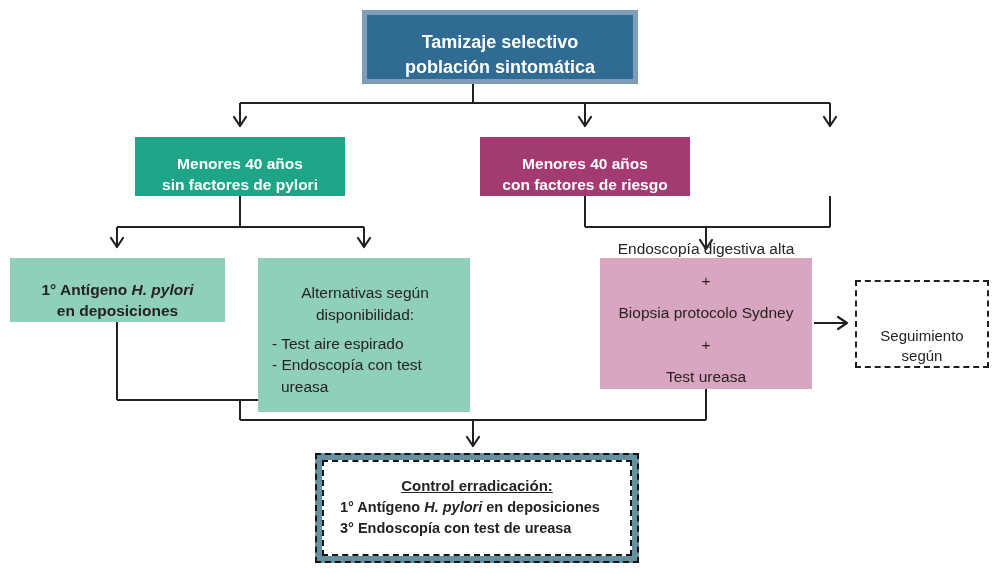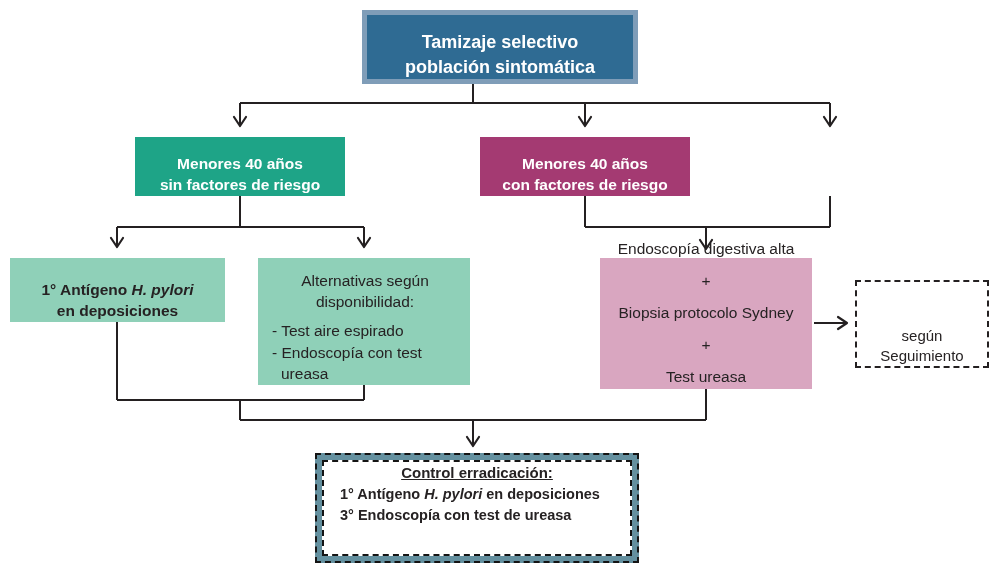--- a/index.html
+++ b/index.html
@@ -40,21 +40,21 @@
   .green-bg{background:var(--green);}
   .magenta-bg{background:var(--magenta);}
   .no-risk{left:135px;}
   .with-risk{left:480px;}
   .over40{left:725px;}
   .leaf{
     background:var(--lightgreen);
     color:var(--text-dark);font-size:15.5px;line-height:1.4;
   }
   .antigen{left:10px;top:258px;width:215px;height:64px;font-weight:600;}
-  .alternatives{left:258px;top:258px;width:212px;height:127px;justify-content:flex-end;padding:10px 12px 0 14px;}
+  .alternatives{left:258px;top:258px;width:212px;height:154px;justify-content:center;padding:10px 12px 0 14px;}
   .alt-title{text-align:center;margin-bottom:7px;}
   .alt-items{text-align:left;}
   .alt-item{padding-left:9px;text-indent:-9px;}
   .endoscopy{
     left:600px;top:258px;width:212px;height:131px;
     background:var(--pink);color:var(--text-dark);
     font-size:15.5px;line-height:1.55;gap:8px;
   }
   .followup{
     left:855px;top:280px;width:134px;height:88px;
@@ -64,21 +64,21 @@
   .control-outer{
     position:absolute;box-sizing:border-box;
     left:315px;top:453px;width:324px;height:110px;
     background:var(--teal);
     border:2px dashed #141414;
     padding:5px;
   }
   .control-inner{
     box-sizing:border-box;width:100%;height:100%;
     background:#fff;border:2px dashed #141414;
-    display:flex;flex-direction:column;
+    display:flex;flex-direction:column;justify-content:center;
     padding:2px 10px;
     color:var(--text-dark);
   }
   .control-title{
     text-align:center;font-weight:bold;font-size:15px;
     text-decoration:underline;margin-bottom:3px;
   }
   .control-item{
     text-align:left;font-weight:bold;font-size:14.5px;line-height:1.45;
     padding-left:6px;white-space:nowrap;
@@ -125,21 +125,21 @@
     </g>
   </svg>
 
   <div class="node root">
     <div>Tamizaje selectivo</div>
     <div>población sintomática</div>
   </div>
 
   <div class="node branch green-bg no-risk">
     <div>Menores 40 años</div>
-    <div>sin factores de riesgo</div>
+    <div>sin factores de pylori</div>
   </div>
 
   <div class="node branch magenta-bg with-risk">
     <div>Menores 40 años</div>
     <div>con factores de riesgo</div>
   </div>
 
 
   <div class="node leaf antigen">
     <div><span>1° Antígeno </span><span class="it">H. pylori</span></div>
@@ -159,22 +159,22 @@
 
   <div class="node endoscopy">
     <div>Endoscopía digestiva alta</div>
     <div>+</div>
     <div>Biopsia protocolo Sydney</div>
     <div>+</div>
     <div>Test ureasa</div>
   </div>
 
   <div class="node followup">
+    <div>Seguimiento</div>
     <div>según</div>
-    <div>Seguimiento</div>
   </div>
 
   <div class="control-outer">
     <div class="control-inner">
       <div class="control-title">Control erradicación:</div>
       <div class="control-item"><span>1° Antígeno </span><span class="it">H. pylori</span><span> en deposiciones</span></div>
       <div class="control-item">3° Endoscopía con test de ureasa</div>
     </div>
   </div>
 

